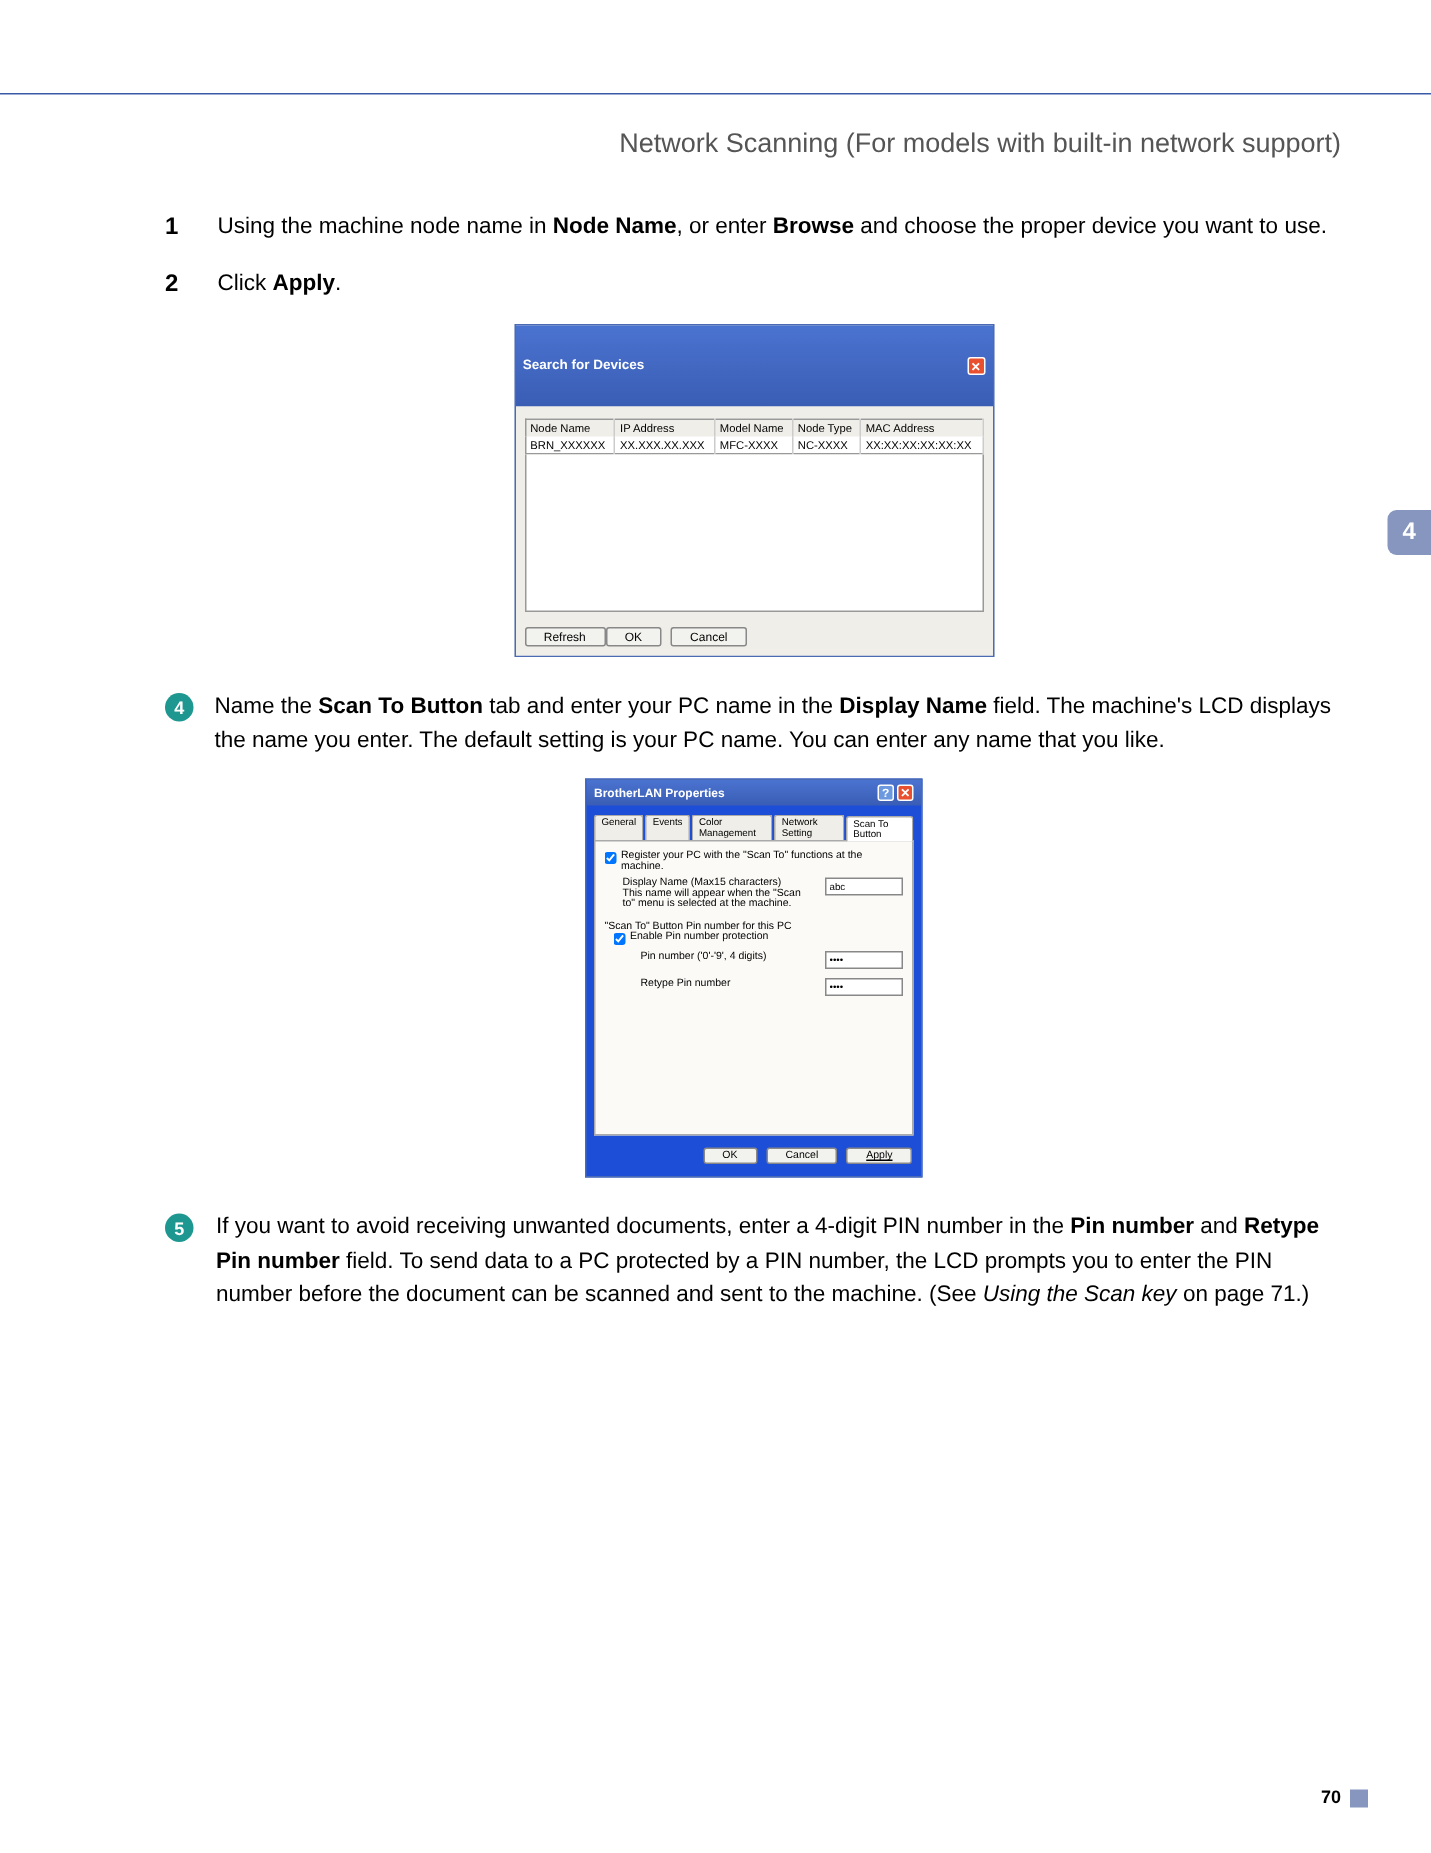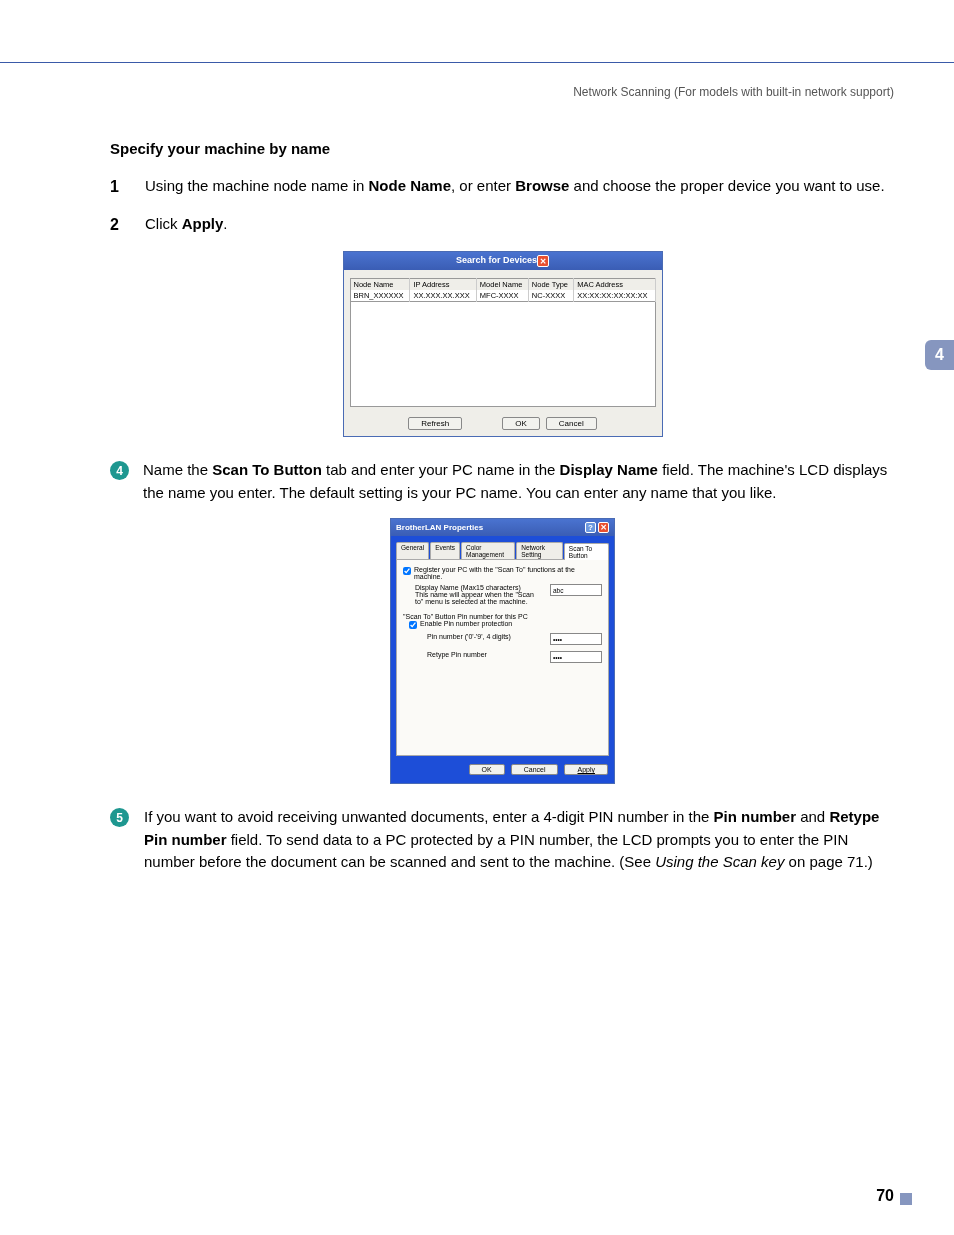--- a/index.html
+++ b/index.html
@@ -17,21 +17,21 @@
     top: 62px;
     left: 0;
     width: 954px;
     height: 1px;
     background: #3a5aa8;
   }
   .header-text {
     position: absolute;
     top: 85px;
     right: 60px;
-    font-size: 12px;
+    font-size: 18px;
     color: #555;
   }
   .side-tab {
     position: absolute;
     right: 0;
     top: 340px;
     width: 29px;
     height: 30px;
     background: #8696bf;
     border-radius: 6px 0 0 6px;
@@ -64,42 +64,42 @@
   .italic { font-style: italic; }
   
   .dialog1 {
     width: 320px; margin: 8px auto 22px auto;
     border: 1px solid #4a6bb4;
     background: #efeee9;
     font-size: 8px;
   }
   .dialog1 .titlebar {
     background: linear-gradient(#4a73d0,#3a5db4);
-    color: #fff; padding: 3px 5px; display: flex; justify-content: center;
+    color: #fff; padding: 21px 5px; display: flex; justify-content: space-between;
     font-weight: bold; font-size: 9px;
   }
   .dialog1 .close {
     width: 12px; height: 12px; border: 1px solid #fff;
     background: #e85030; color: #fff; font-size: 8px;
     display: flex; align-items: center; justify-content: center;
     border-radius: 2px;
   }
   .dialog1 .body { background: #efeee9; padding: 8px 6px 6px 6px; }
   .dialog1 table {
     width: 100%; background: #fff; border: 1px solid #999;
     border-collapse: collapse;
   }
   .dialog1 th, .dialog1 td {
     border-right: 1px solid #ccc; padding: 1px 3px; text-align: left;
     font-weight: normal; font-size: 7.5px;
   }
   .dialog1 th { background: #efeee9; }
   .dialog1 .list-fill { background: #fff; height: 105px; border: 1px solid #999; border-top: none; }
   .dialog1 .btnrow {
-    display: flex; justify-content: center; margin-top: 10px; gap: 40px;
+    display: flex; justify-content: flex-start; margin-top: 10px;
   }
   .dialog1 button {
     font-size: 8px; padding: 1px 12px; border: 1px solid #888;
     background: #f2f2ee; border-radius: 2px;
   }
   .dialog1 .rightbtns { display: flex; gap: 6px; }
   
   .dialog2 {
     width: 225px; margin: 8px auto 22px auto;
     border: 1px solid #4a6bb4;
@@ -143,38 +143,37 @@
   .dialog2 .spacer { height: 80px; }
   .dialog2 .btnrow {
     display: flex; justify-content: flex-end; gap: 6px; padding: 8px 6px;
   }
   .dialog2 button {
     font-size: 7px; padding: 1px 12px; border: 1px solid #888;
     background: #f2f2ee; border-radius: 2px;
   }
   .page-num {
     position: absolute; bottom: 30px; right: 60px;
-    font-weight: bold; font-size: 16px;
+    font-weight: bold; font-size: 12px;
   }
   .page-tab {
     position: absolute; bottom: 30px; right: 42px;
     width: 12px; height: 12px;
     background: #8696bf;
   }
 </style>
 </head>
 <body>
 
 <div class="top-rule"></div>
 <div class="header-text">Network Scanning (For models with built-in network support)</div>
 <div class="side-tab">4</div>
 
 <div class="content">
 
-  <div class="section-title">Specify your machine by name</div>
 
   <div class="num-step">
     <div class="num">1</div>
     <div class="step-text">
       <span>Using the machine node name in </span><span class="bold">Node Name</span><span>, or enter </span><span class="bold">Browse</span><span> and choose the proper device you want to use.</span>
     </div>
   </div>
 
   <div class="num-step">
     <div class="num">2</div>

